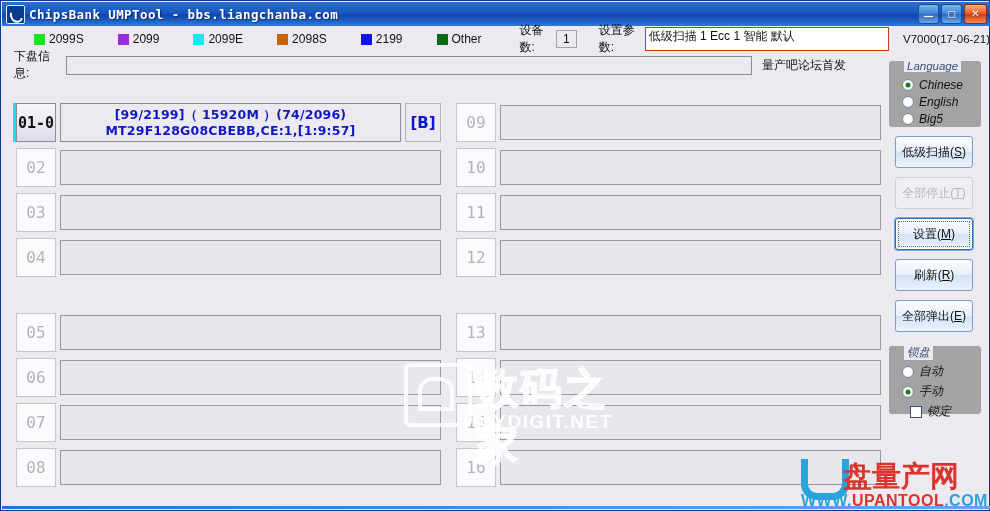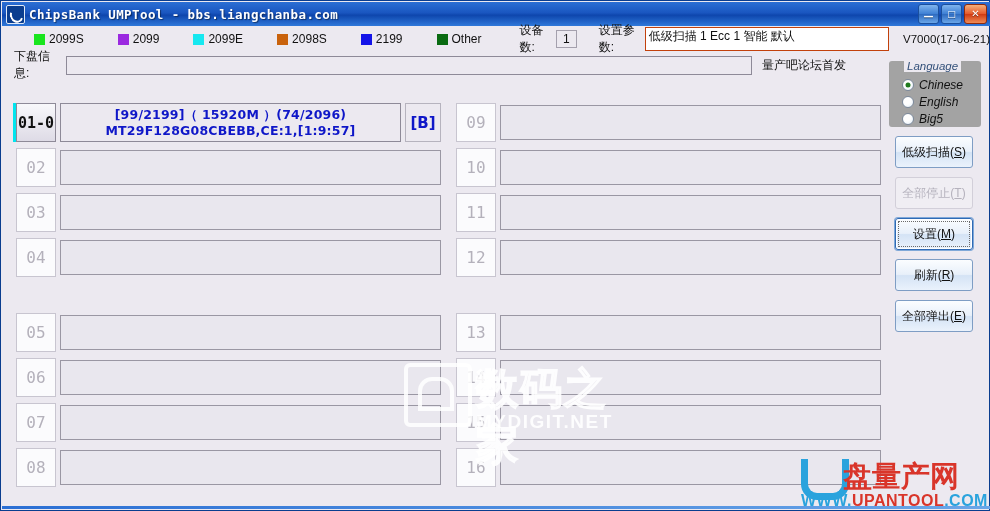--- a/index.html
+++ b/index.html
@@ -430,20 +430,36 @@
       <span>刷新(</span>
         <u>R</u>
         <span>)</span>
     </div>
     <div class="btn">
       <span>全部弹出(</span>
         <u>E</u>
         <span>)</span>
     </div>
 
+    <div class="group" style="height:68px;margin-top:14px">
+      <div class="group-title">锁盘</div>
+      <div style="height:7px"></div>
+      <div class="radio-row">
+        <span class="radio"></span>
+        <span class="radio-label">自动</span>
+      </div>
+      <div class="radio-row">
+        <span class="radio on"></span>
+        <span class="radio-label">手动</span>
+      </div>
+      <div class="check-row">
+        <span class="checkbox"></span>
+        <span class="radio-label">锁定</span>
+      </div>
+    </div>
   </div>
 
   <div class="wm-digit">
     <div class="wm-house"></div>
     <div class="wm-cn">数码之家</div>
     <div class="wm-en">MYDIGIT.NET</div>
   </div>
 
   <div class="logo">
     <div class="u"></div>

